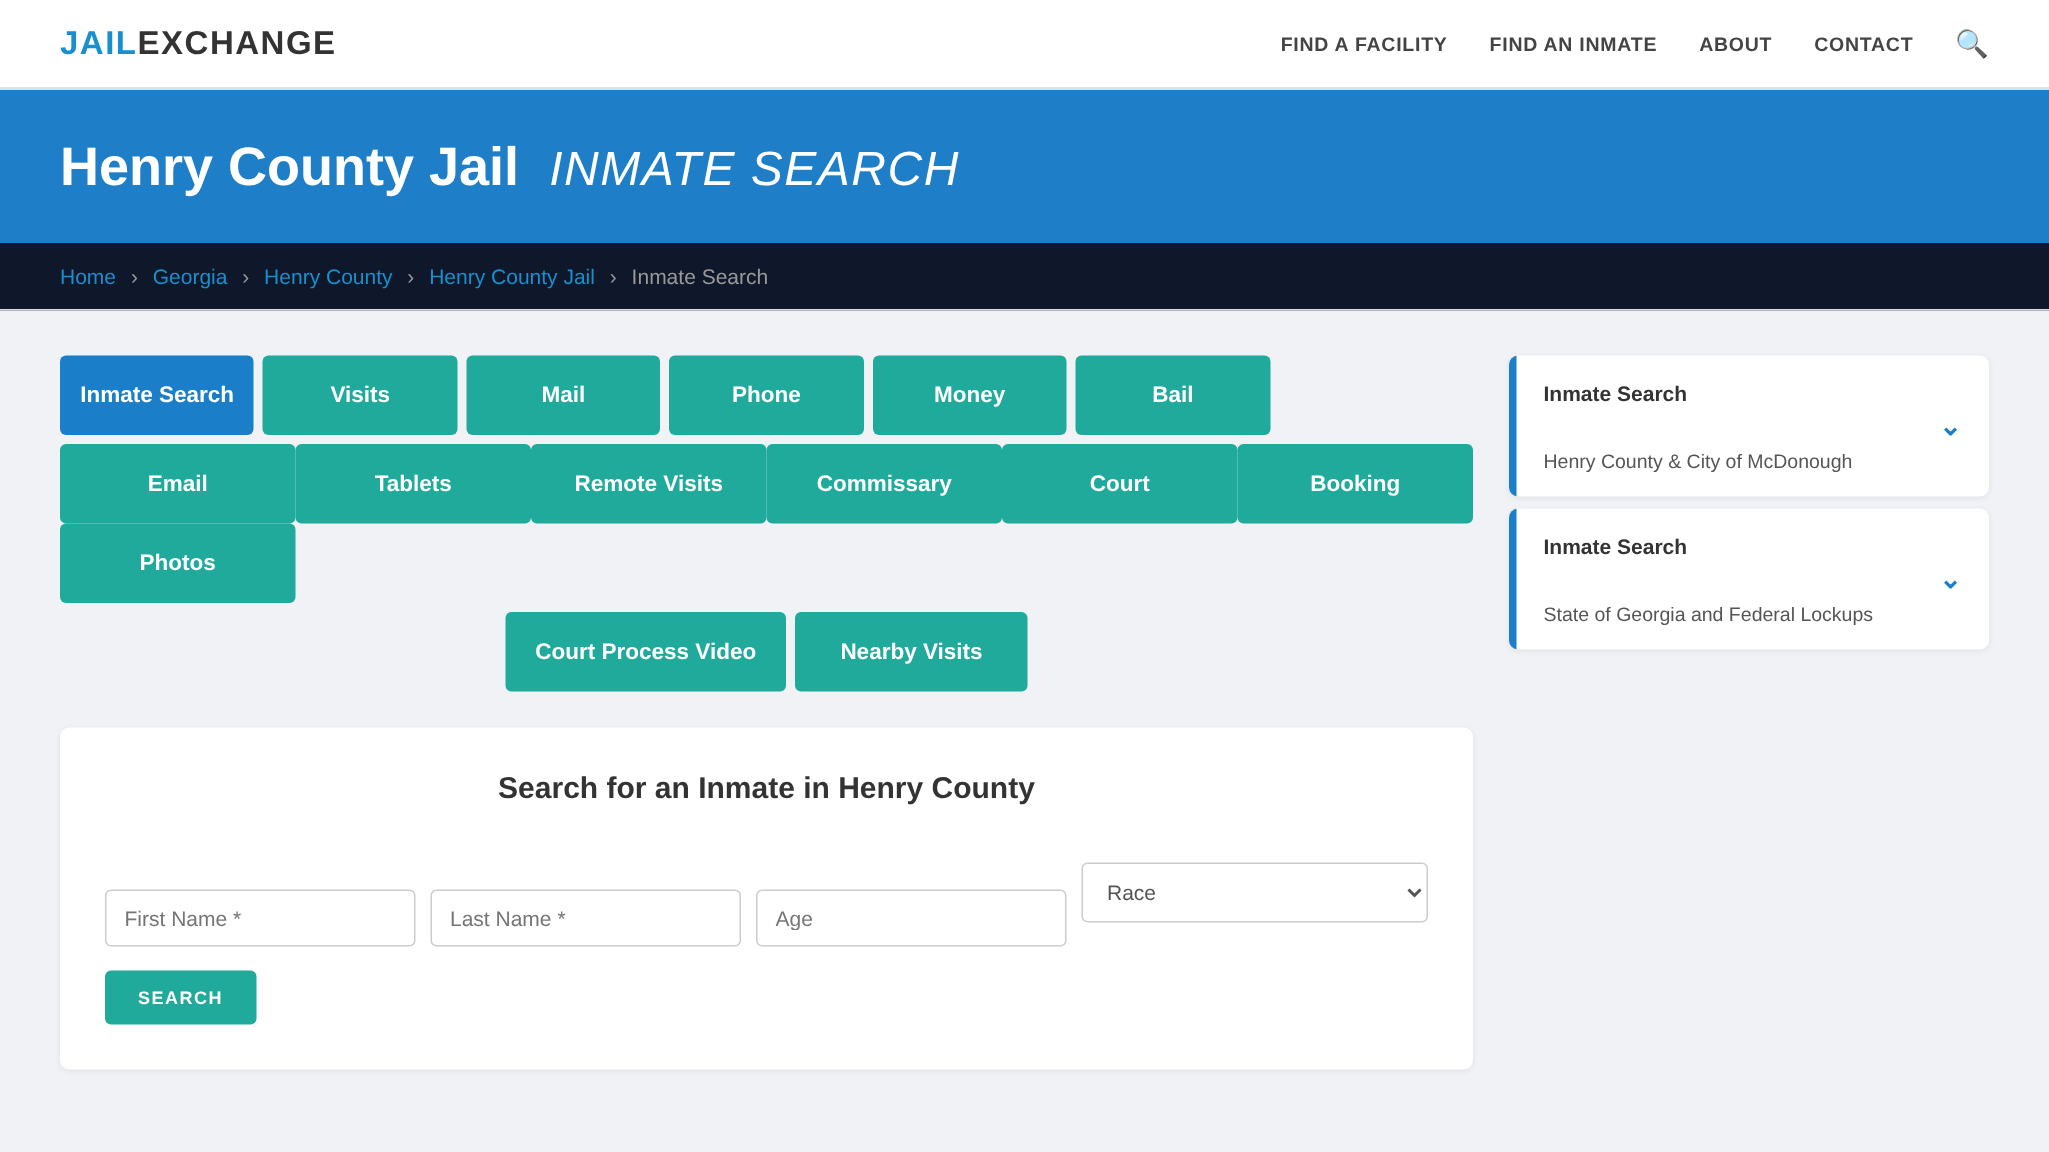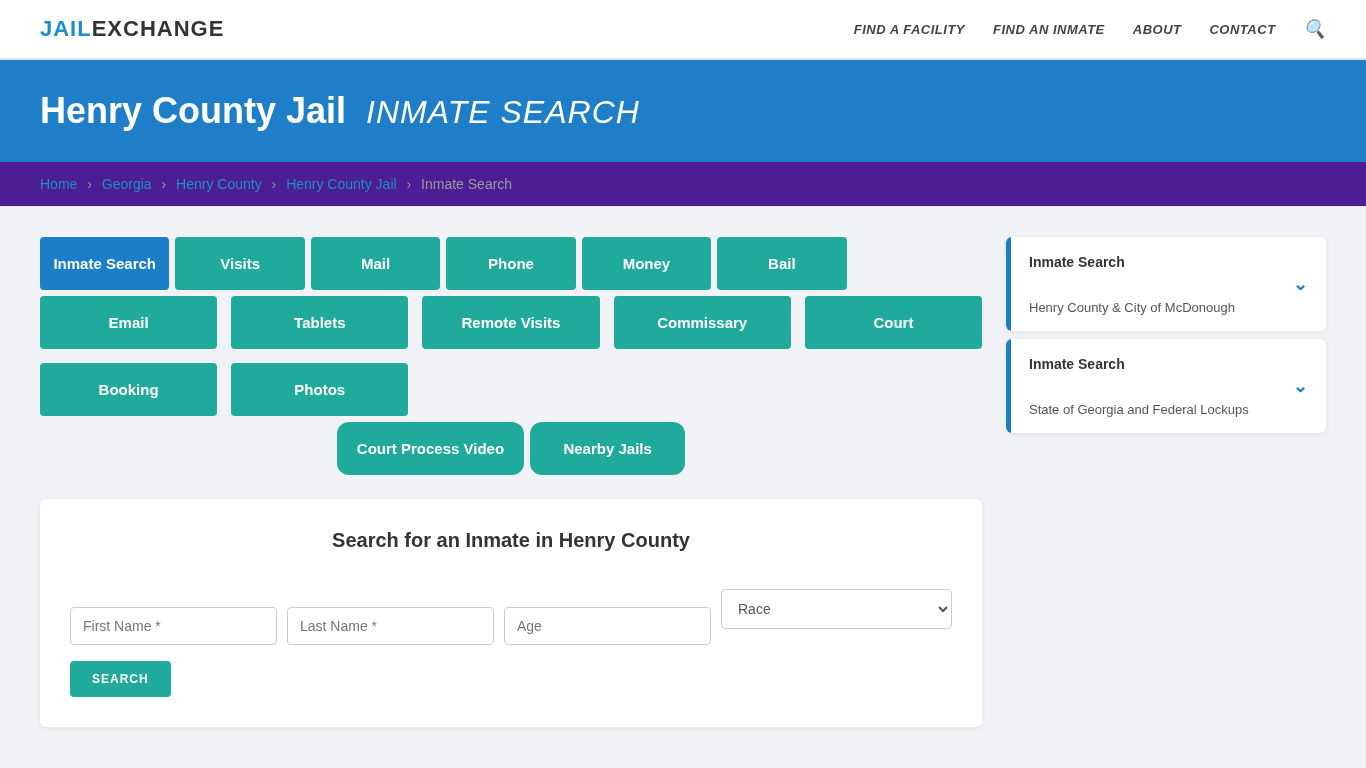--- a/index.html
+++ b/index.html
@@ -23,21 +23,20 @@
       color: #333;
       text-transform: uppercase;
     }
     .logo span {
       color: #1a8fcd;
     }
     .nav {
       display: flex;
       align-items: center;
       gap: 28px;
-      font-style: italic;
     }
     .nav a {
       text-decoration: none;
       color: #444;
       font-size: 13px;
       font-weight: 700;
       letter-spacing: 0.5px;
       text-transform: uppercase;
     }
     .search-icon {
@@ -58,21 +57,21 @@
     }
     .hero h1 em {
       font-style: italic;
       font-weight: 400;
       font-size: 32px;
       letter-spacing: 1px;
     }
 
     
     .breadcrumb {
-      background: #4c1d95;
+      background: #0f172a;
       padding: 14px 40px;
       font-size: 14px;
       color: #1a8fcd;
       border-bottom: 1px solid #e0e0e0;
     }
     .breadcrumb a {
       color: #1a8fcd;
       text-decoration: none;
     }
     .breadcrumb .sep {
@@ -97,22 +96,22 @@
 
     
     .tabs {
       display: grid;
       grid-template-columns: repeat(7, 1fr);
       gap: 6px;
       margin-bottom: 6px;
     }
     .tabs-row2 {
       display: grid;
-      grid-template-columns: repeat(5, 1fr);
-      gap: 14px;
+      grid-template-columns: repeat(6, 1fr);
+      gap: 0;
       margin-bottom: 6px;
       border-radius: 25px;
     }
     .tab-btn {
       background: #1faa9b;
       color: #fff;
       border: none;
       border-radius: 4px;
       padding: 18px 8px;
       font-size: 15px;
@@ -127,21 +126,20 @@
 
     .tab-row3-centered {
       display: flex;
       justify-content: center;
       gap: 6px;
       margin-bottom: 24px;
     }
     .tab-row3-centered .tab-btn {
       min-width: 155px;
       padding: 18px 20px;
-      border-radius: 12px;
     }
 
     
     .search-box {
       background: #fff;
       border-radius: 6px;
       padding: 30px 30px 30px 30px;
       box-shadow: 0 1px 4px rgba(0,0,0,0.08);
     }
     .search-box h2 {
@@ -271,21 +269,21 @@
       <button class="tab-btn">Tablets</button>
       <button class="tab-btn">Remote Visits</button>
       <button class="tab-btn">Commissary</button>
       <button class="tab-btn">Court</button>
       <button class="tab-btn">Booking</button>
       <button class="tab-btn">Photos</button>
     </div>
 
     <div class="tab-row3-centered">
       <button class="tab-btn">Court Process Video</button>
-      <button class="tab-btn">Nearby Jails</button>
+      <button class="tab-btn">Nearby Visits</button>
     </div>
 
     <div class="search-box">
       <h2>Search for an Inmate in Henry County</h2>
       <div class="search-fields">
         <input type="text" placeholder="First Name *" style="">
         <input type="text" placeholder="Last Name *" style="">
         <input type="text" placeholder="Age" style="">
         <select>
           <option>Race</option>

